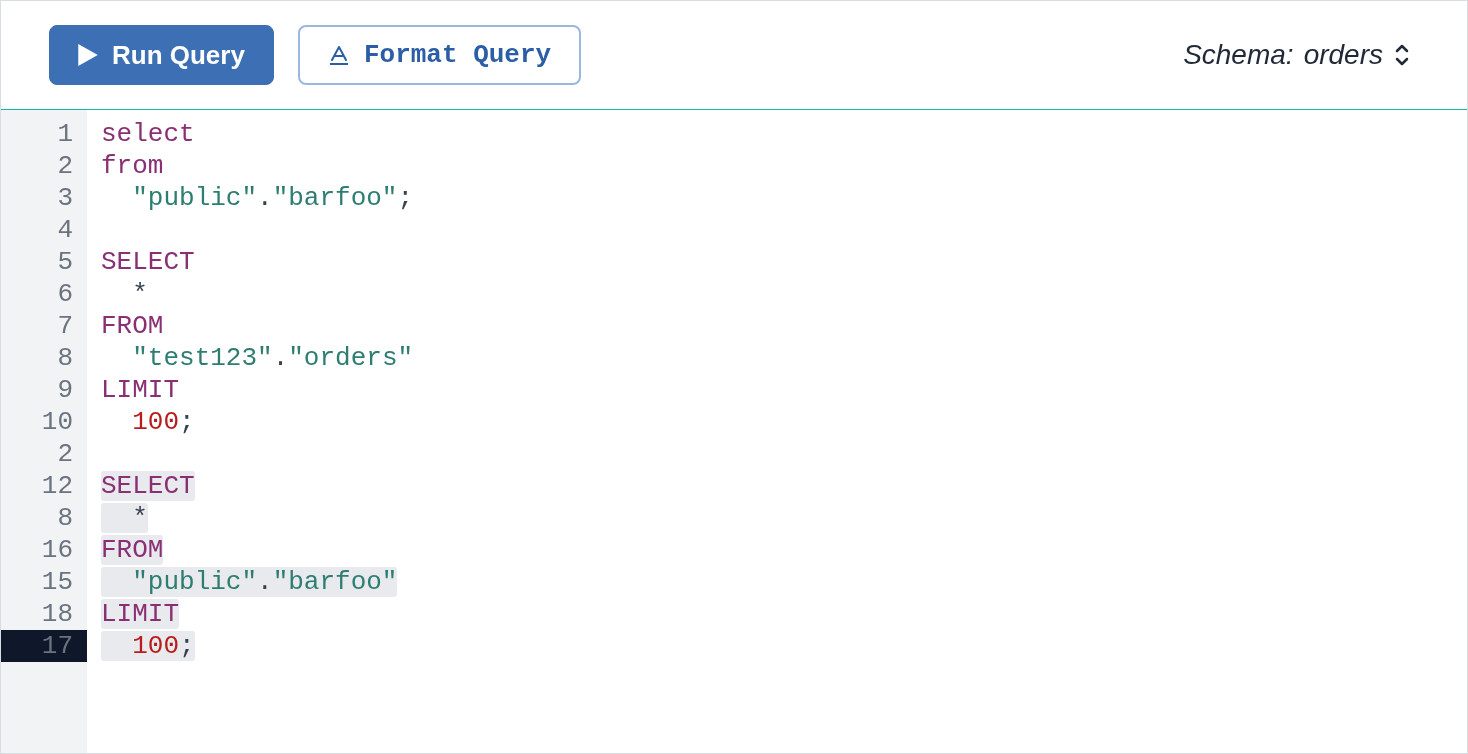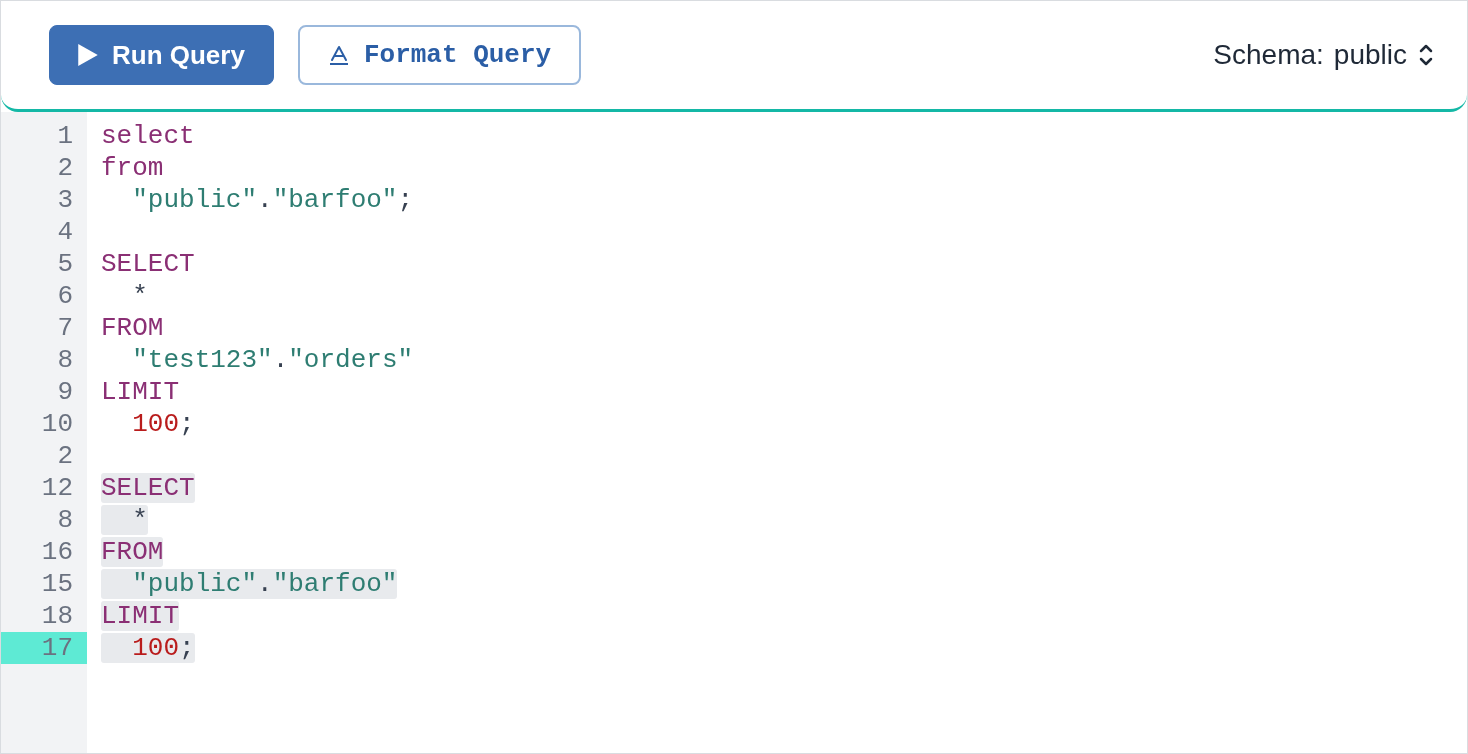--- a/index.html
+++ b/index.html
@@ -1,29 +1,29 @@
 <!DOCTYPE html>
 <html><head>
 <meta charset="utf-8">
 <style>
   * { box-sizing: border-box; }
   html, body { margin: 0; padding: 0; width: 1468px; height: 754px; background: #f5f5f5; font-family: -apple-system, BlinkMacSystemFont, "Segoe UI", Helvetica, Arial, sans-serif; }
   .app { width: 1468px; height: 754px; background: #fff; border: 1px solid #d9dce0; display: flex; flex-direction: column; }
-  .toolbar { display: flex; align-items: center; padding: 24px 24px 24px 48px; border-bottom: 3px solid #14b8a6; gap: 24px; border-radius: 17px; }
+  .toolbar { display: flex; align-items: center; padding: 24px 48px 24px 48px; border-bottom: 1px solid #14b8a6; gap: 24px; }
   .btn { display: inline-flex; align-items: center; gap: 14px; font-size: 26px; font-weight: 600; height: 60px; padding: 0 28px; border-radius: 8px; cursor: pointer; user-select: none; }
   .btn-primary { background: #3d6fb4; color: #fff; border: 1px solid #3d6fb4; }
   .btn-secondary { background: #fff; color: #2b5ea6; border: 2px solid #9ab8dc; font-family: Liberation Mono, monospace; }
   .btn .icon { display: inline-flex; align-items: center; justify-content: center; }
   .spacer { flex: 1; }
-  .schema-select { display: inline-flex; align-items: center; gap: 10px; font-size: 28px; color: #1f2937; cursor: pointer; padding-right: 8px; }
+  .schema-select { display: inline-flex; align-items: center; gap: 10px; font-size: 28px; color: #1f2937; cursor: pointer; padding-right: 8px; font-style: italic; }
   .schema-select .chev { display: inline-flex; flex-direction: column; gap: -2px; color: #1f2937; }
   .editor { flex: 1; display: flex; font-family: "SFMono-Regular", Consolas, "Liberation Mono", Menlo, monospace; font-size: 26px; line-height: 32px; }
   .gutter { background: #f2f3f5; color: #6b7280; text-align: right; padding: 8px 14px 8px 20px; user-select: none; min-width: 86px; }
   .gutter .ln { height: 32px; }
-  .gutter .ln.current { background: #5eead4; margin: 0 -14px 0 -20px; padding-right: 14px; }
+  .gutter .ln.current { background: #0f172a; margin: 0 -14px 0 -20px; padding-right: 14px; }
   .code { padding: 8px 12px 8px 14px; position: relative; flex: 1; cursor: text; }
   .code .line { height: 32px; white-space: pre; }
   .tok-kw { color: #8a2f74; }
   .tok-str { color: #2e7d72; }
   .tok-num { color: #b91c1c; }
   .tok-punct { color: #374151; }
   .tok-op { color: #374151; }
   .hl { background: #e8eaed; border-radius: 3px; }
 </style>
 </head>
@@ -45,21 +45,21 @@
           <path d="M4 16 L11 3 L18 16" stroke-linecap="round" stroke-linejoin="round"></path>
           <line x1="6.5" y1="12" x2="15.5" y2="12"></line>
           <line x1="2" y1="20" x2="20" y2="20"></line>
         </svg>
       </span>
       <span>Format Query</span>
     </div>
     <div class="spacer"></div>
     <div class="schema-select">
       <span>Schema: </span>
-        <span>public</span>
+        <span>orders</span>
       <span class="chev">
         <svg width="18" height="26" viewBox="0 0 18 26" fill="none" stroke="#1f2937" stroke-width="2.5" stroke-linecap="round" stroke-linejoin="round">
           <polyline points="4,9 9,4 14,9"></polyline>
           <polyline points="4,17 9,22 14,17"></polyline>
         </svg>
       </span>
     </div>
   </div>
   <div class="editor">
     <div class="gutter" id="gutter">

